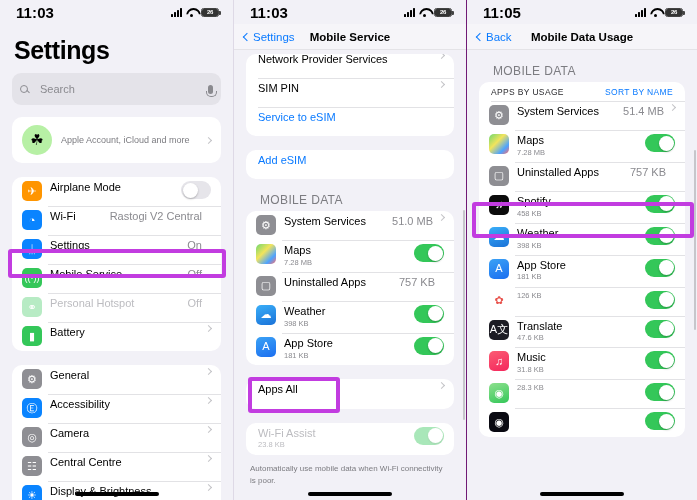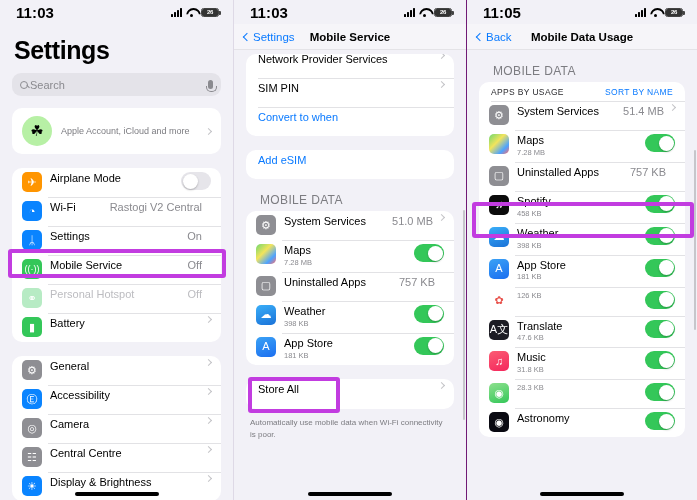--- a/index.html
+++ b/index.html
@@ -62,22 +62,22 @@
              font-size:11.5px; z-index:2; cursor:pointer; }
   .chev-l{ width:6px; height:6px; border-left:1.8px solid #0a7aff;
            border-bottom:1.8px solid #0a7aff; transform:rotate(45deg);
            margin-right:1px; }
   .nav-title{ position:absolute; left:0; right:0; text-align:center;
               font-size:11.5px; font-weight:bold; color:#000; }
 
   
   .bigtitle{ font-size:25px; font-weight:bold; color:#000; padding:12px 14px 8px; letter-spacing:-.4px;}
   .searchbar{
-    margin:0 12px 12px; height:23px; background:#e4e3e9; border-radius:9px;
-    display:flex; align-items:center; padding:0 8px; gap:2px;
+    margin:0 12px 12px; height:32px; background:#e4e3e9; border-radius:9px;
+    display:flex; align-items:center; padding:0 8px; gap:12px;
   }
   .mag{ width:8px;height:8px;border:1.3px solid #8e8e93;border-radius:50%;position:relative;flex:0 0 auto;}
   .mag::after{content:"";position:absolute;width:4px;height:1.3px;background:#8e8e93;
               transform:rotate(45deg);right:-3px;bottom:0px;}
   .search-ph{ font-size:11px; color:#8a8a8f; flex:1; }
   .mic{ width:5px;height:9px;background:#8a8a8f;border-radius:3px;position:relative;flex:0 0 auto;}
   .mic::after{content:"";position:absolute;left:-2px;bottom:-3px;width:9px;height:5px;
               border:1.2px solid #8a8a8f;border-top:none;border-radius:0 0 5px 5px;}
 
   
@@ -353,21 +353,21 @@
           <span class="chev" style="margin-left: auto;"></span>
         </div>
         <div class="row noicon">
           <div class="labels">
             <div class="lbl">SIM PIN</div>
           </div>
           <span class="chev" style="margin-left: auto;"></span>
         </div>
         <div class="row noicon">
           <div class="labels">
-            <div class="lbl link">Convert to when</div>
+            <div class="lbl link">Service to eSIM</div>
           </div>
         </div>
       </div>
     <div class="group" id="p2gadd">
         <div class="row noicon">
           <div class="labels">
             <div class="lbl link">Add eSIM</div>
           </div>
         </div>
       </div>
@@ -419,23 +419,32 @@
           <div class="labels">
             <div class="lbl">App Store</div>
             <div class="sub">181 KB</div>
           </div>
           <span class="tgl"></span>
         </div>
       </div>
     <div class="group" id="p2gshow">
         <div class="row noicon" style="min-height: 30px;">
           <div class="labels">
-            <div class="lbl">Store All</div>
-          </div>
-          <span class="chev" style="margin-left: auto;"></span>
+            <div class="lbl">Apps All</div>
+          </div>
+          <span class="chev" style="margin-left: auto;"></span>
+        </div>
+      </div>
+    <div class="group" id="p2gwifi">
+        <div class="row dim noicon">
+          <div class="labels">
+            <div class="lbl">Wi-Fi Assist</div>
+            <div class="sub">23.8 KB</div>
+          </div>
+          <span class="tgl faded"></span>
         </div>
       </div>
     <div class="footnote">Automatically use mobile data when Wi-Fi connectivity is poor.</div>
 
     <div class="hl" style="left:14px; top:377px; width:92px; height:36px;"></div>
     <div class="scroll-ind" style="top:210px; height:210px;"></div>
     <div class="home-ind"></div>
   </div>
 
   <div class="panel p3">
@@ -564,23 +573,20 @@
             </span>
             <div class="labels">
               <div class="sub">28.3 KB</div>
             </div>
             <span class="tgl"></span>
           </div>
           <div class="row">
             <span class="icon ic-astro">
               <span class="glyph">◉</span>
             </span>
-            <div class="labels">
-              <div class="lbl">Astronomy</div>
-            </div>
             <span class="tgl"></span>
           </div>
         </div>
     </div>
 
     <div class="hl" style="left:5px; top:202px; width:222px; height:36px;"></div>
     <div class="scroll-ind" style="top:150px; height:180px;"></div>
     <div class="home-ind"></div>
   </div>
 

